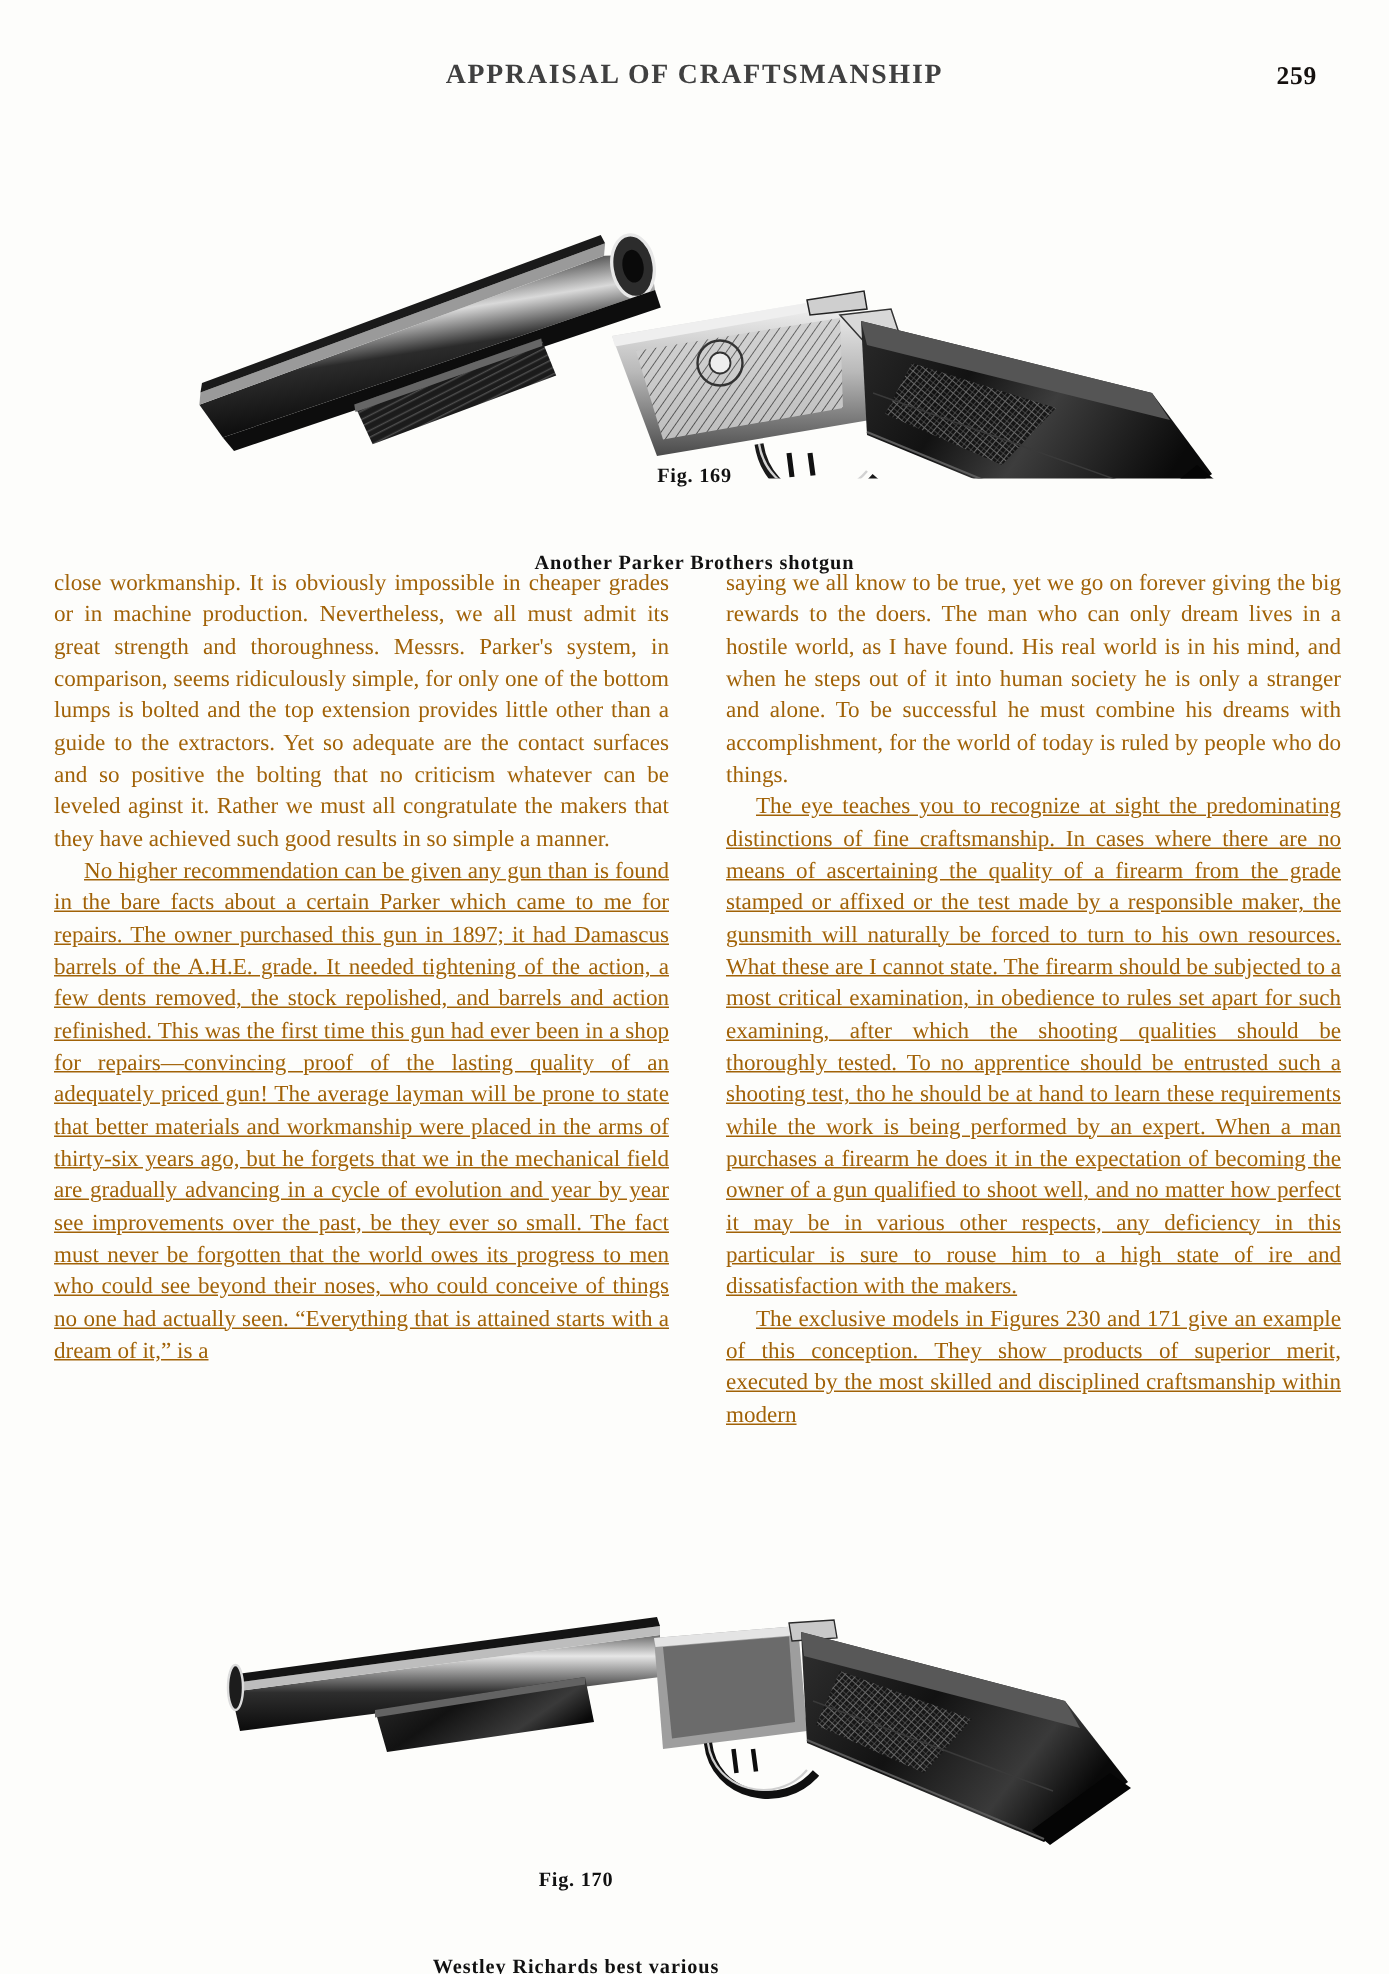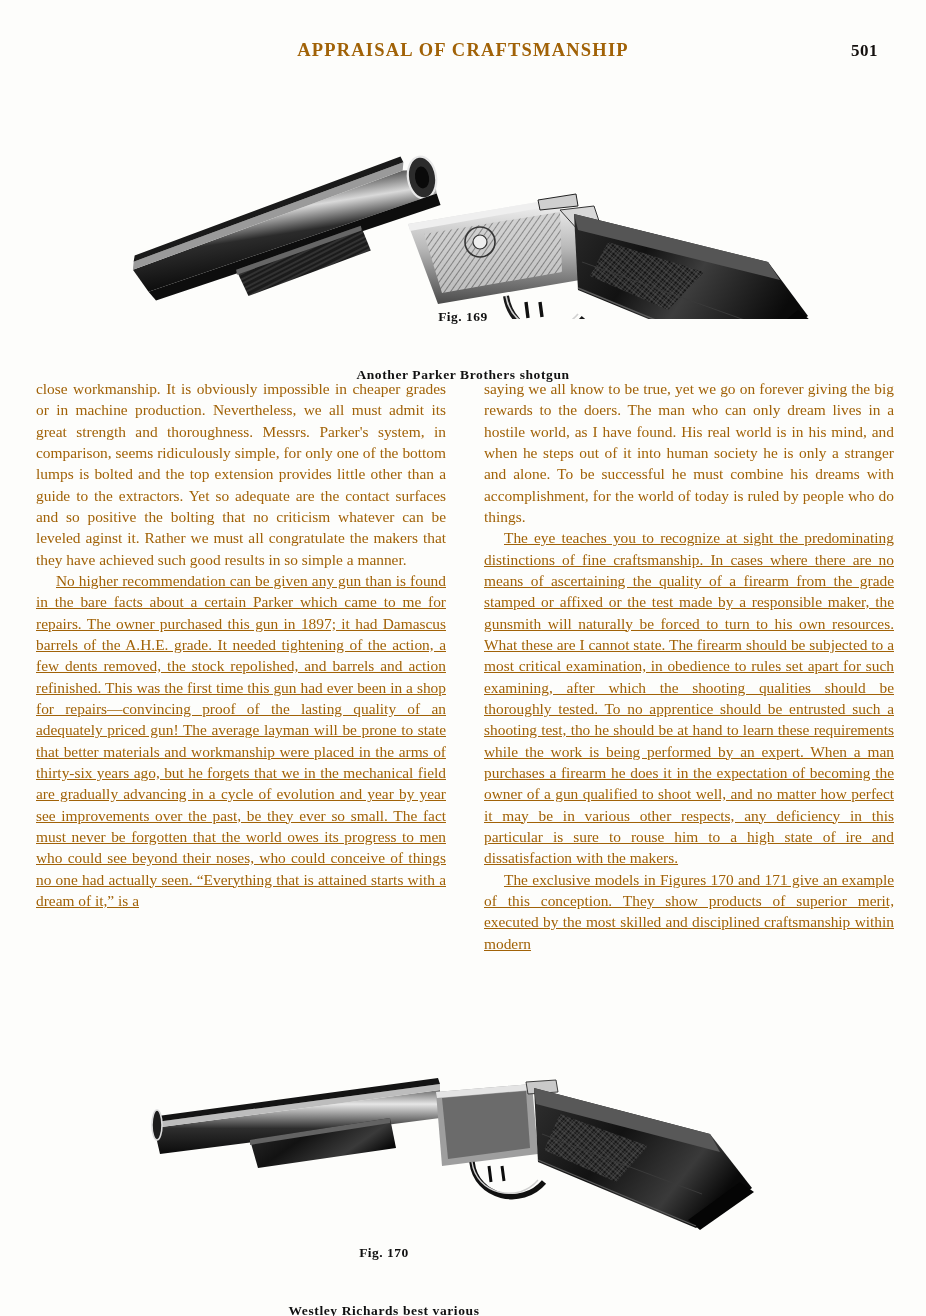--- a/index.html
+++ b/index.html
@@ -33,21 +33,21 @@
   }
   .running-head .title {
     position: absolute;
     left: 0;
     width: 926px;
     text-align: center;
     font-family: "Liberation Serif", serif;
     font-size: 18.5px;
     letter-spacing: 1.2px;
     font-weight: 700;
-    color: #a16207;
+    color: #404040;
   }
   .running-head .folio {
     position: absolute;
     right: 48px;
     top: 1px;
     font-size: 17px;
     font-weight: 700;
     color: #15110f;
     letter-spacing: .5px;
   }
@@ -129,21 +129,21 @@
 
   svg { display: block; }
 </style>
 </head>
 <body>
 
 <div class="page">
 
   <div class="running-head">
     <div class="title">APPRAISAL OF CRAFTSMANSHIP</div>
-    <div class="folio">501</div>
+    <div class="folio">259</div>
   </div>
 
   <div class="fig-top">
     <svg width="718" height="245" viewBox="0 0 718 245">
       <defs>
         <linearGradient id="barrelG" x1="0" y1="0" x2="0" y2="1">
           <stop offset="0%" stop-color="#5a5a5a"></stop>
           <stop offset="25%" stop-color="#d9d9d9"></stop>
           <stop offset="55%" stop-color="#2b2b2b"></stop>
           <stop offset="100%" stop-color="#0d0d0d"></stop>
@@ -224,21 +224,21 @@
   </div>
 
   <div class="columns">
     <div class="col">
       <p>close workmanship.  It is obviously impossible in cheaper grades or in machine production.  Nevertheless, we all must admit its great strength and thoroughness.  Messrs. Parker's system, in comparison, seems ridiculously simple, for only one of the bottom lumps is bolted and the top extension provides little other than a guide to the extractors.  Yet so adequate are the contact surfaces and so positive the bolting that no criticism whatever can be leveled aginst it.  Rather we must all congratulate the makers that they have achieved such good results in so simple a manner.</p>
       <p class="indent">No higher recommendation can be given any gun than is found in the bare facts about a certain Parker which came to me for repairs.  The owner purchased this gun in 1897; it had Damascus barrels of the A.H.E. grade.  It needed tightening of the action, a few dents removed, the stock repolished, and barrels and action refinished.  This was the first time this gun had ever been in a shop for repairs—convincing proof of the lasting quality of an adequately priced gun!  The average layman will be prone to state that better materials and workmanship were placed in the arms of thirty-six years ago, but he forgets that we in the mechanical field are gradually advancing in a cycle of evolution and year by year see improvements over the past, be they ever so small.  The fact must never be forgotten that the world owes its progress to men who could see beyond their noses, who could conceive of things no one had actually seen.  “Everything that is attained starts with a dream of it,” is a</p>
     </div>
     <div class="col">
       <p>saying we all know to be true, yet we go on forever giving the big rewards to the doers.  The man who can only dream lives in a hostile world, as I have found.  His real world is in his mind, and when he steps out of it into human society he is only a stranger and alone.  To be successful he must combine his dreams with accomplishment, for the world of today is ruled by people who do things.</p>
       <p class="indent">The eye teaches you to recognize at sight the predominating distinctions of fine craftsmanship.  In cases where there are no means of ascertaining the quality of a firearm from the grade stamped or affixed or the test made by a responsible maker, the gunsmith will naturally be forced to turn to his own resources.  What these are I cannot state.  The firearm should be subjected to a most critical examination, in obedience to rules set apart for such examining, after which the shooting qualities should be thoroughly tested.  To no apprentice should be entrusted such a shooting test, tho he should be at hand to learn these requirements while the work is being performed by an expert.  When a man purchases a firearm he does it in the expectation of becoming the owner of a gun qualified to shoot well, and no matter how perfect it may be in various other respects, any deficiency in this particular is sure to rouse him to a high state of ire and dissatisfaction with the makers.</p>
-      <p class="indent">The exclusive models in Figures 170 and 171 give an example of this conception.  They show products of superior merit, executed by the most skilled and disciplined craftsmanship within modern</p>
+      <p class="indent">The exclusive models in Figures 230 and 171 give an example of this conception.  They show products of superior merit, executed by the most skilled and disciplined craftsmanship within modern</p>
     </div>
   </div>
 
   <div class="fig-bottom">
     <svg width="660" height="180" viewBox="0 0 660 180">
       <defs>
         <linearGradient id="b2" x1="0" y1="0" x2="0" y2="1">
           <stop offset="0%" stop-color="#6d6d6d"></stop>
           <stop offset="22%" stop-color="#e6e6e6"></stop>
           <stop offset="60%" stop-color="#2e2e2e"></stop>

